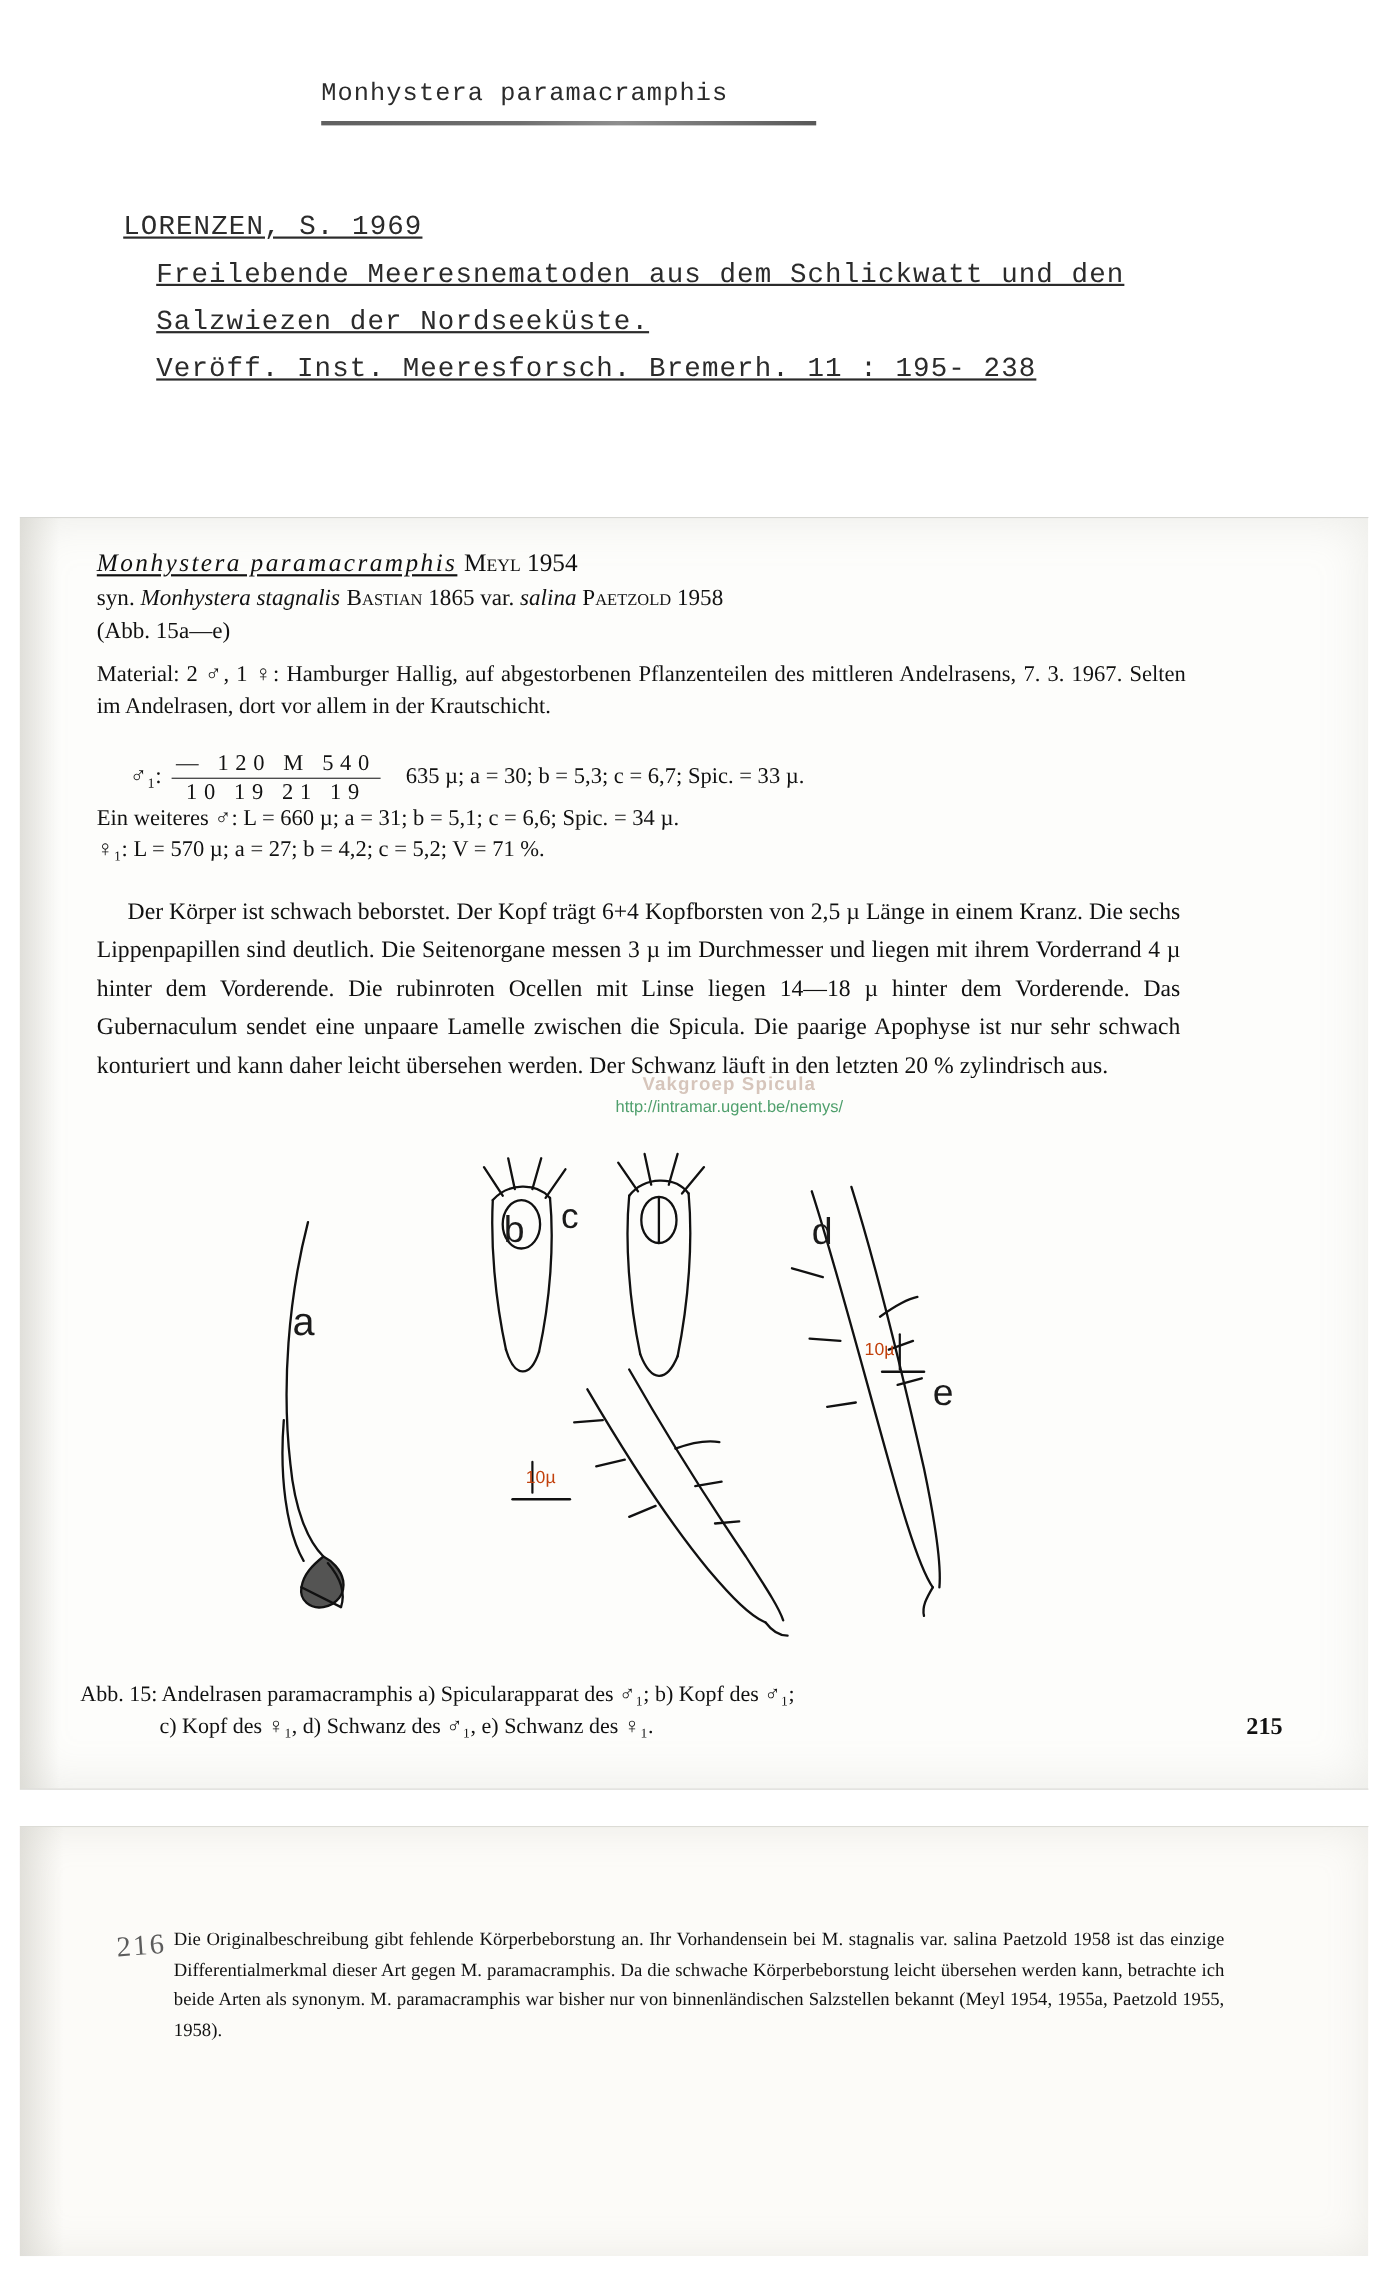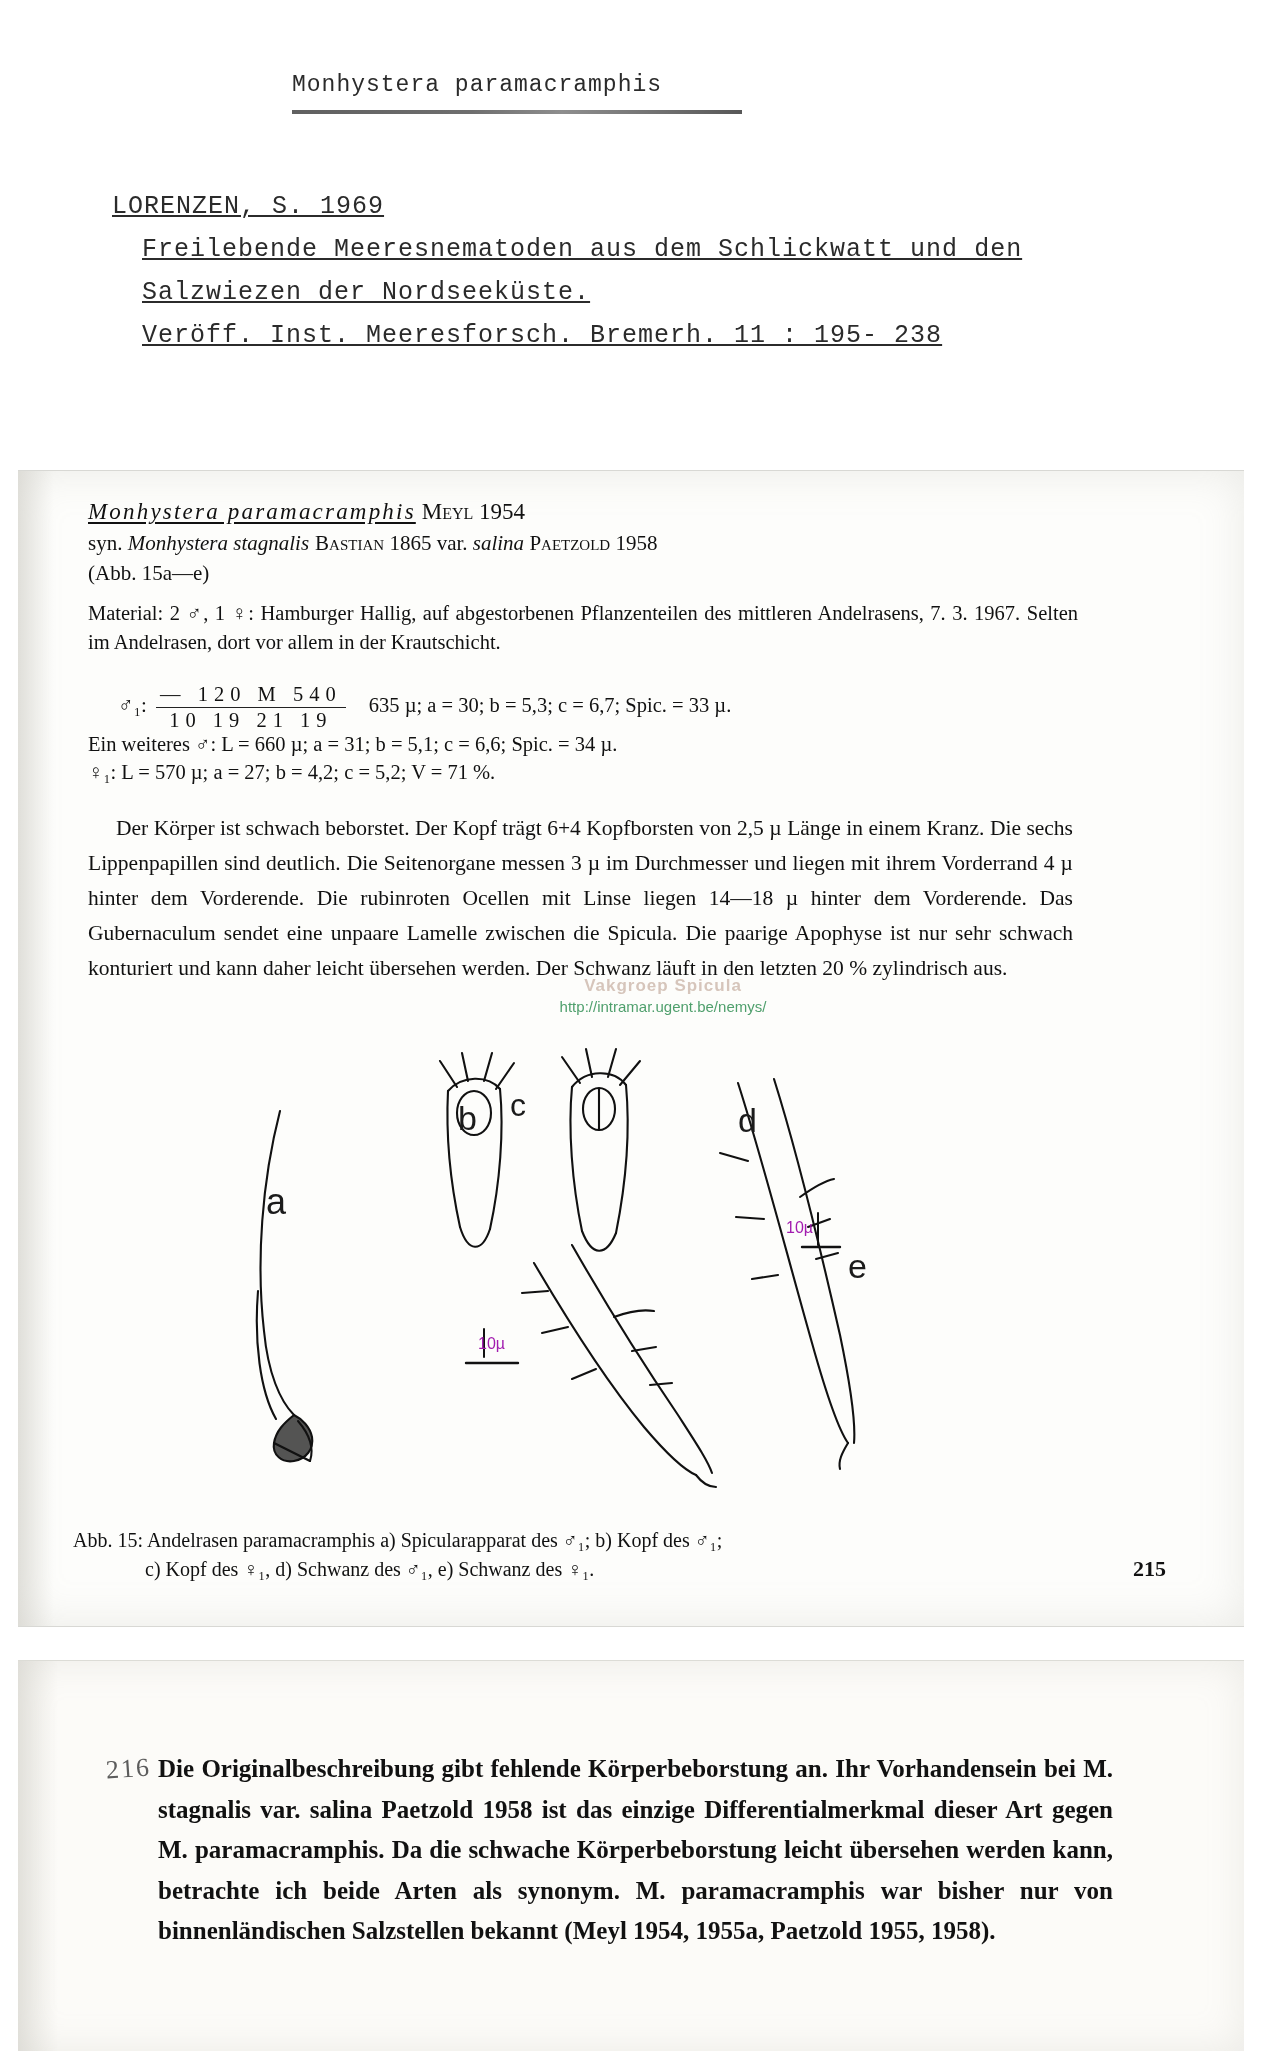--- a/index.html
+++ b/index.html
@@ -181,21 +181,21 @@
   .fig-letter {
     position: absolute;
     font-family: "Liberation Sans", sans-serif;
     font-size: 30px;
     color: #1b1b1b;
   }
   .scale-lbl {
     position: absolute;
     font-family: "Liberation Sans", sans-serif;
     font-size: 16px;
-    color: #a21caf;
+    color: #c2410c;
   }
 
   #fig-caption {
     top: 1055px;
     left: 55px;
     width: 1010px;
     font-size: 20px;
     line-height: 1.45;
   }
   #fig-caption .c2 { display: block; margin-left: 72px; }
@@ -234,24 +234,23 @@
     font-size: 26px;
     color: #5c5c5c;
     letter-spacing: 2px;
     transform: rotate(-4deg);
   }
   #lower-text {
     position: absolute;
     left: 140px;
     top: 88px;
     width: 955px;
-    font-size: 25px;
+    font-size: 17px;
     line-height: 1.62;
     text-align: justify;
-    font-weight: bold;
   }
 </style>
 </head>
 <body>
 
 <div id="running-head" class="typed">Monhystera paramacramphis</div>
 <div id="head-rule"></div>
 
 <div id="ref-block" class="typed">
   <div>LORENZEN, S.        1969</div>

